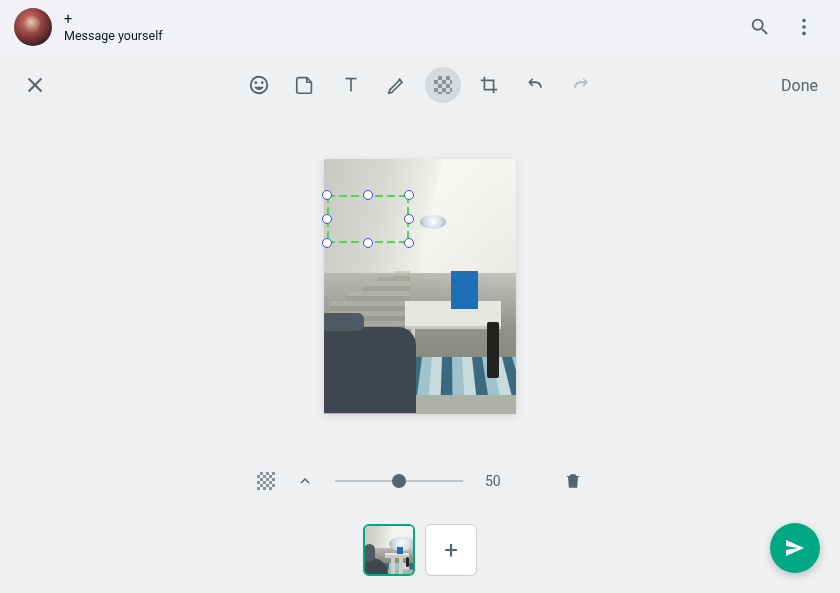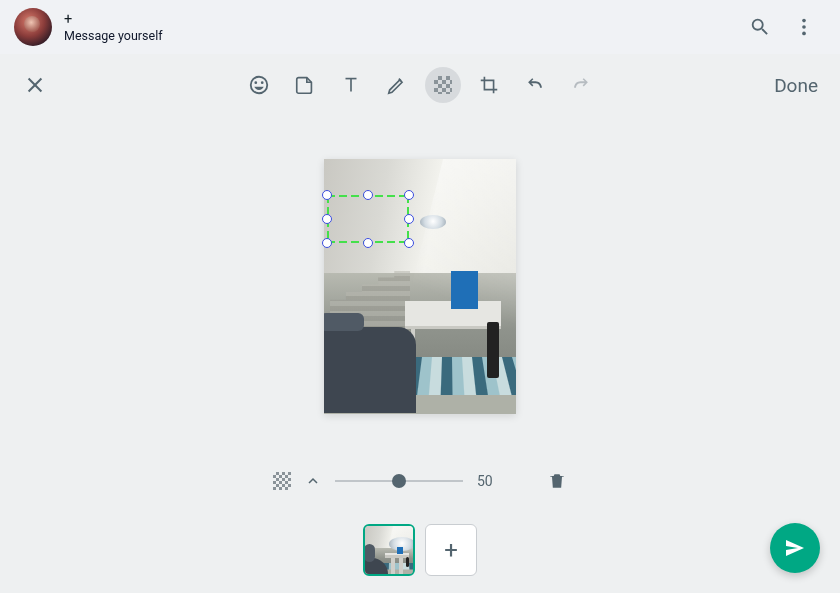--- a/index.html
+++ b/index.html
@@ -78,21 +78,21 @@
     display: flex; align-items: center; justify-content: center;
     color: #54656f; cursor: pointer;
   }
   .tool-btn.active { background: #d7dadd; }
   .tool-btn svg { width: 22px; height: 22px; stroke: currentColor; fill: none; stroke-width: 1.8; }
   .tool-btn.fillicon svg { fill: currentColor; stroke: none; }
   .tool-btn.disabled { color: #b6bcc1; cursor: default; }
   .done-btn {
     margin-left: auto;
     color: #54656f;
-    font-size: 19px;
+    font-size: 16px;
     cursor: pointer;
     padding: 4px 2px;
   }
 
   
   .canvas-area {
     position: relative;
     height: 340px;
     display: flex; align-items: center; justify-content: center;
   }
@@ -187,21 +187,21 @@
   .handle {
     position:absolute; width:10px; height:10px; border-radius:50%;
     background:#fff; border:1.5px solid #3a4cde;
     transform: translate(-50%,-50%);
   }
 
   
   .slider-row {
     height: 50px;
     display:flex; align-items:center; justify-content:center;
-    gap: 14px;
+    gap: 22px;
     color:#54656f;
   }
   .pix-icon { width:18px; height:18px; }
   .caret svg { width:16px; height:16px; stroke:#54656f; fill:none; stroke-width:2.2; }
   .slider {
     position:relative; width:128px; height:20px;
   }
   .track {
     position:absolute; left:0; right:0; top:50%; height:2px;
     background:#c0c5c9; transform:translateY(-50%);

